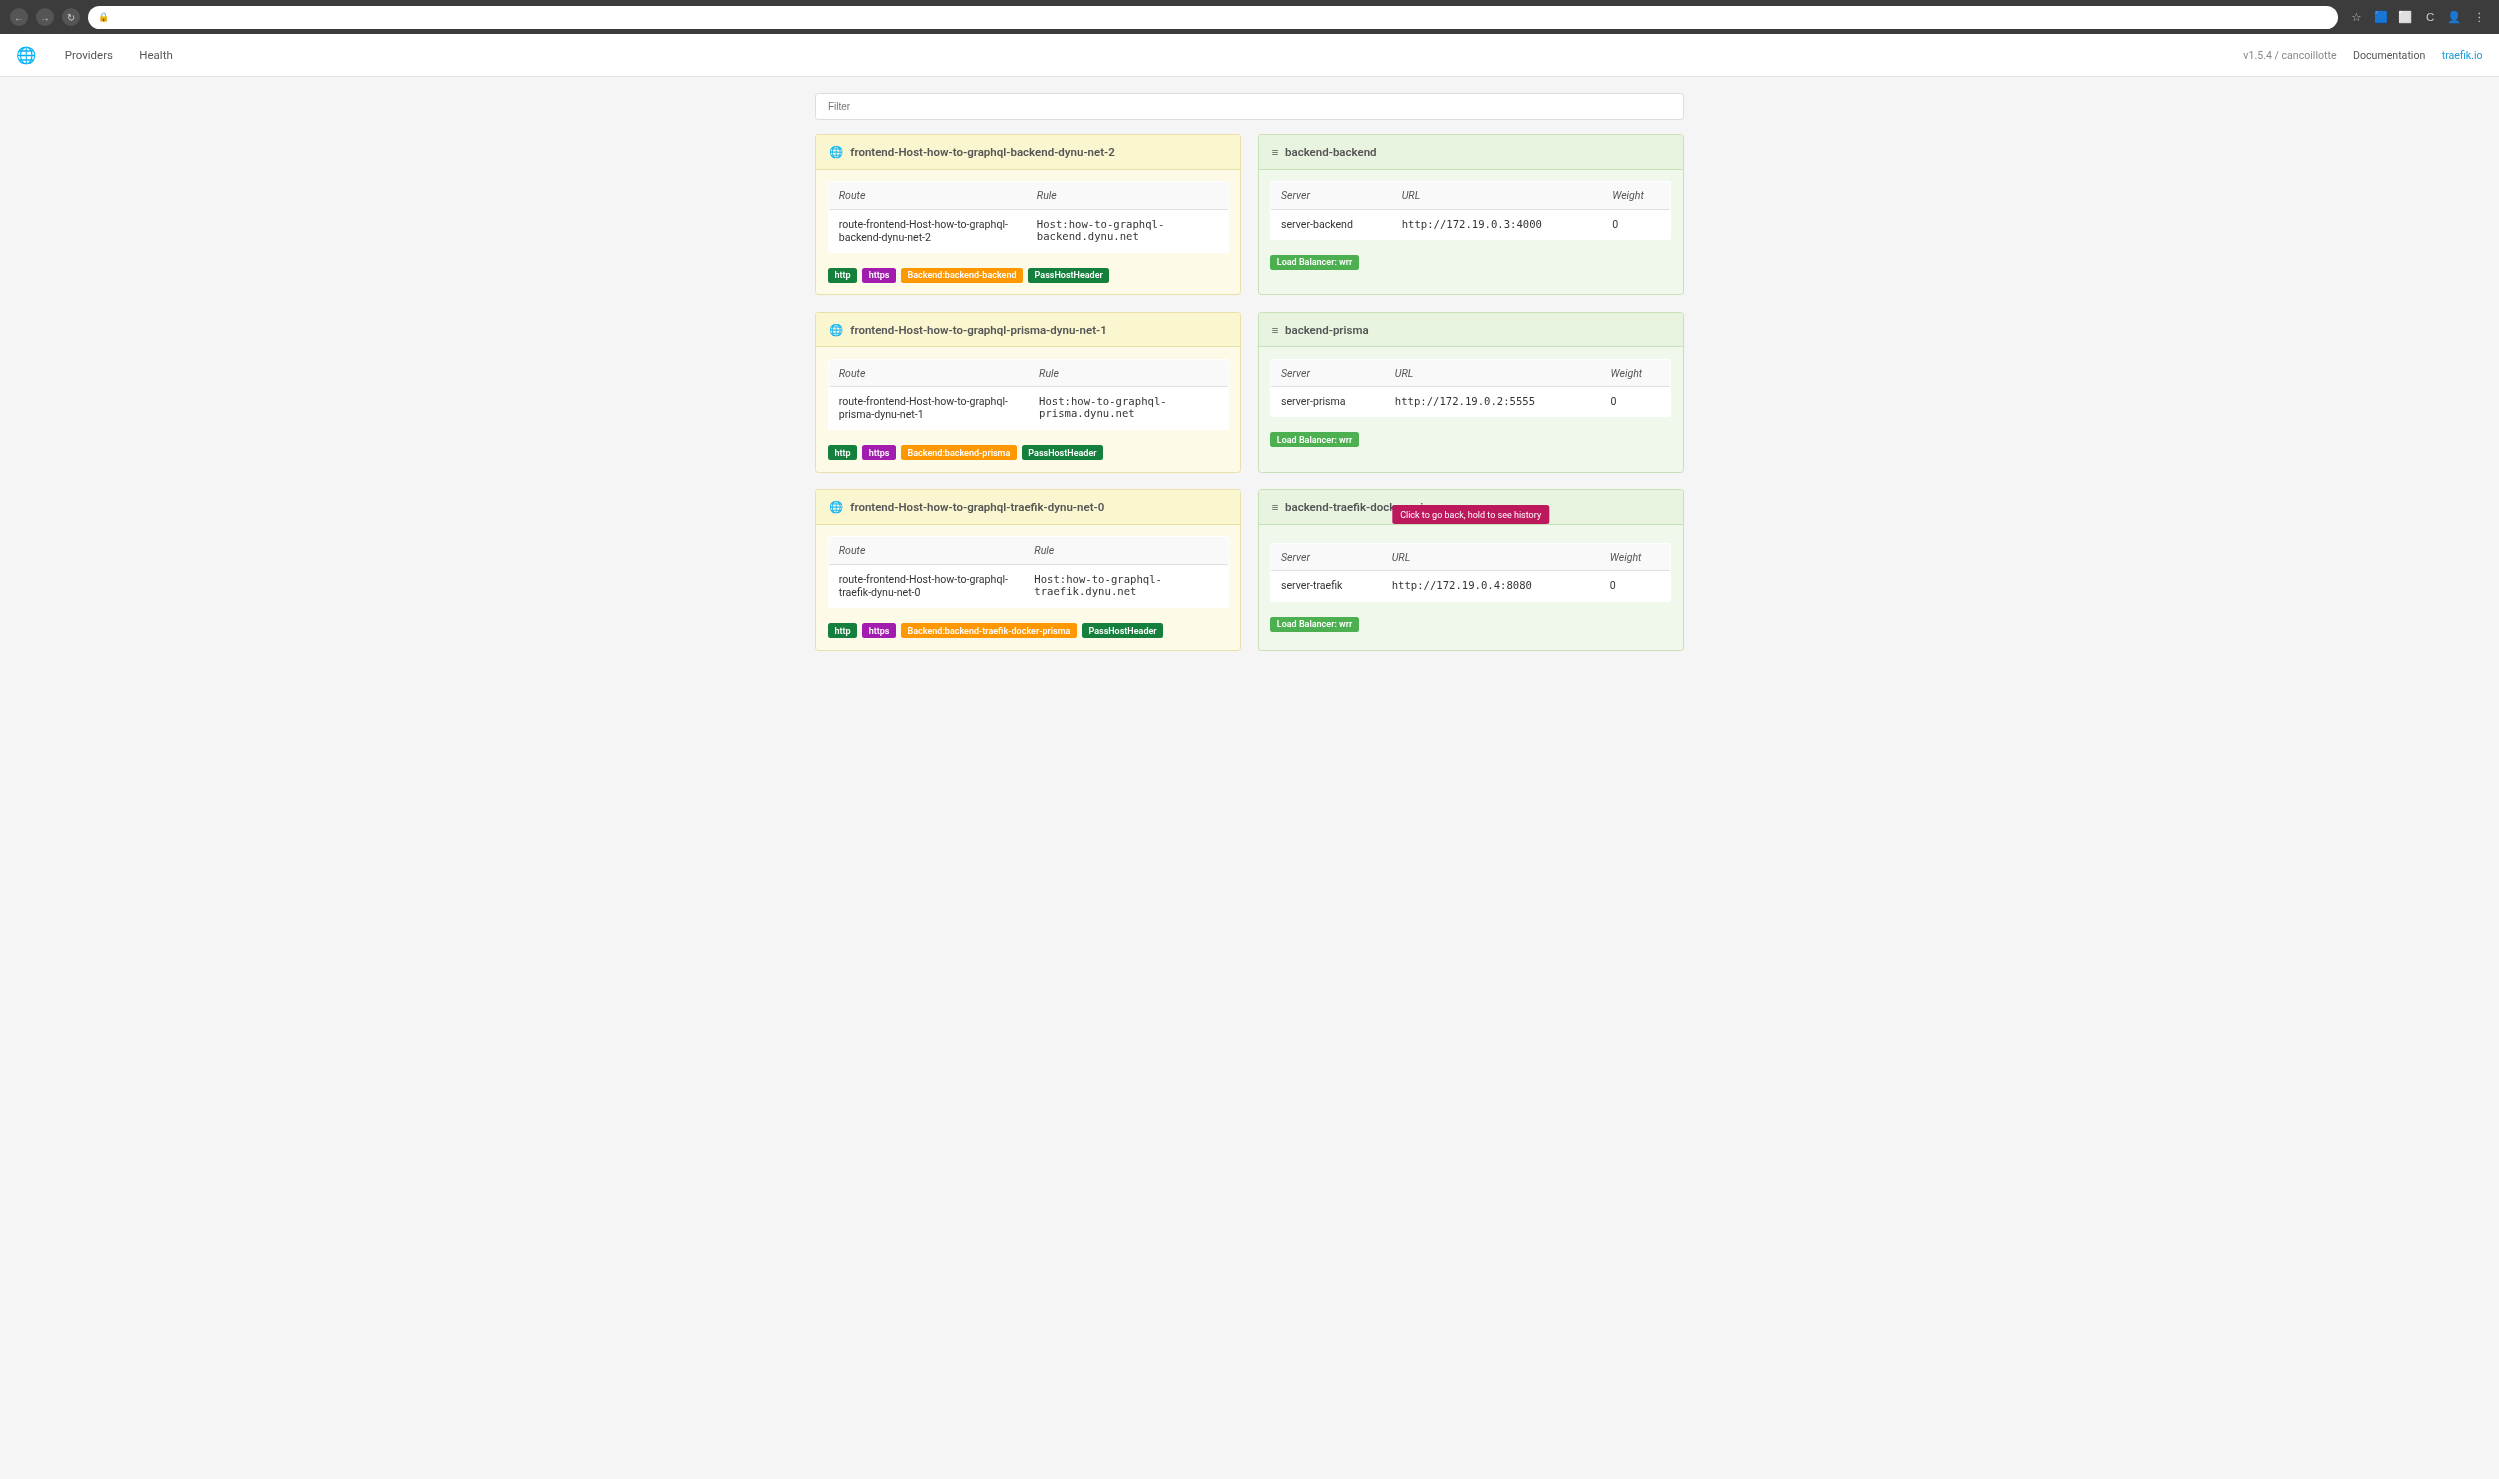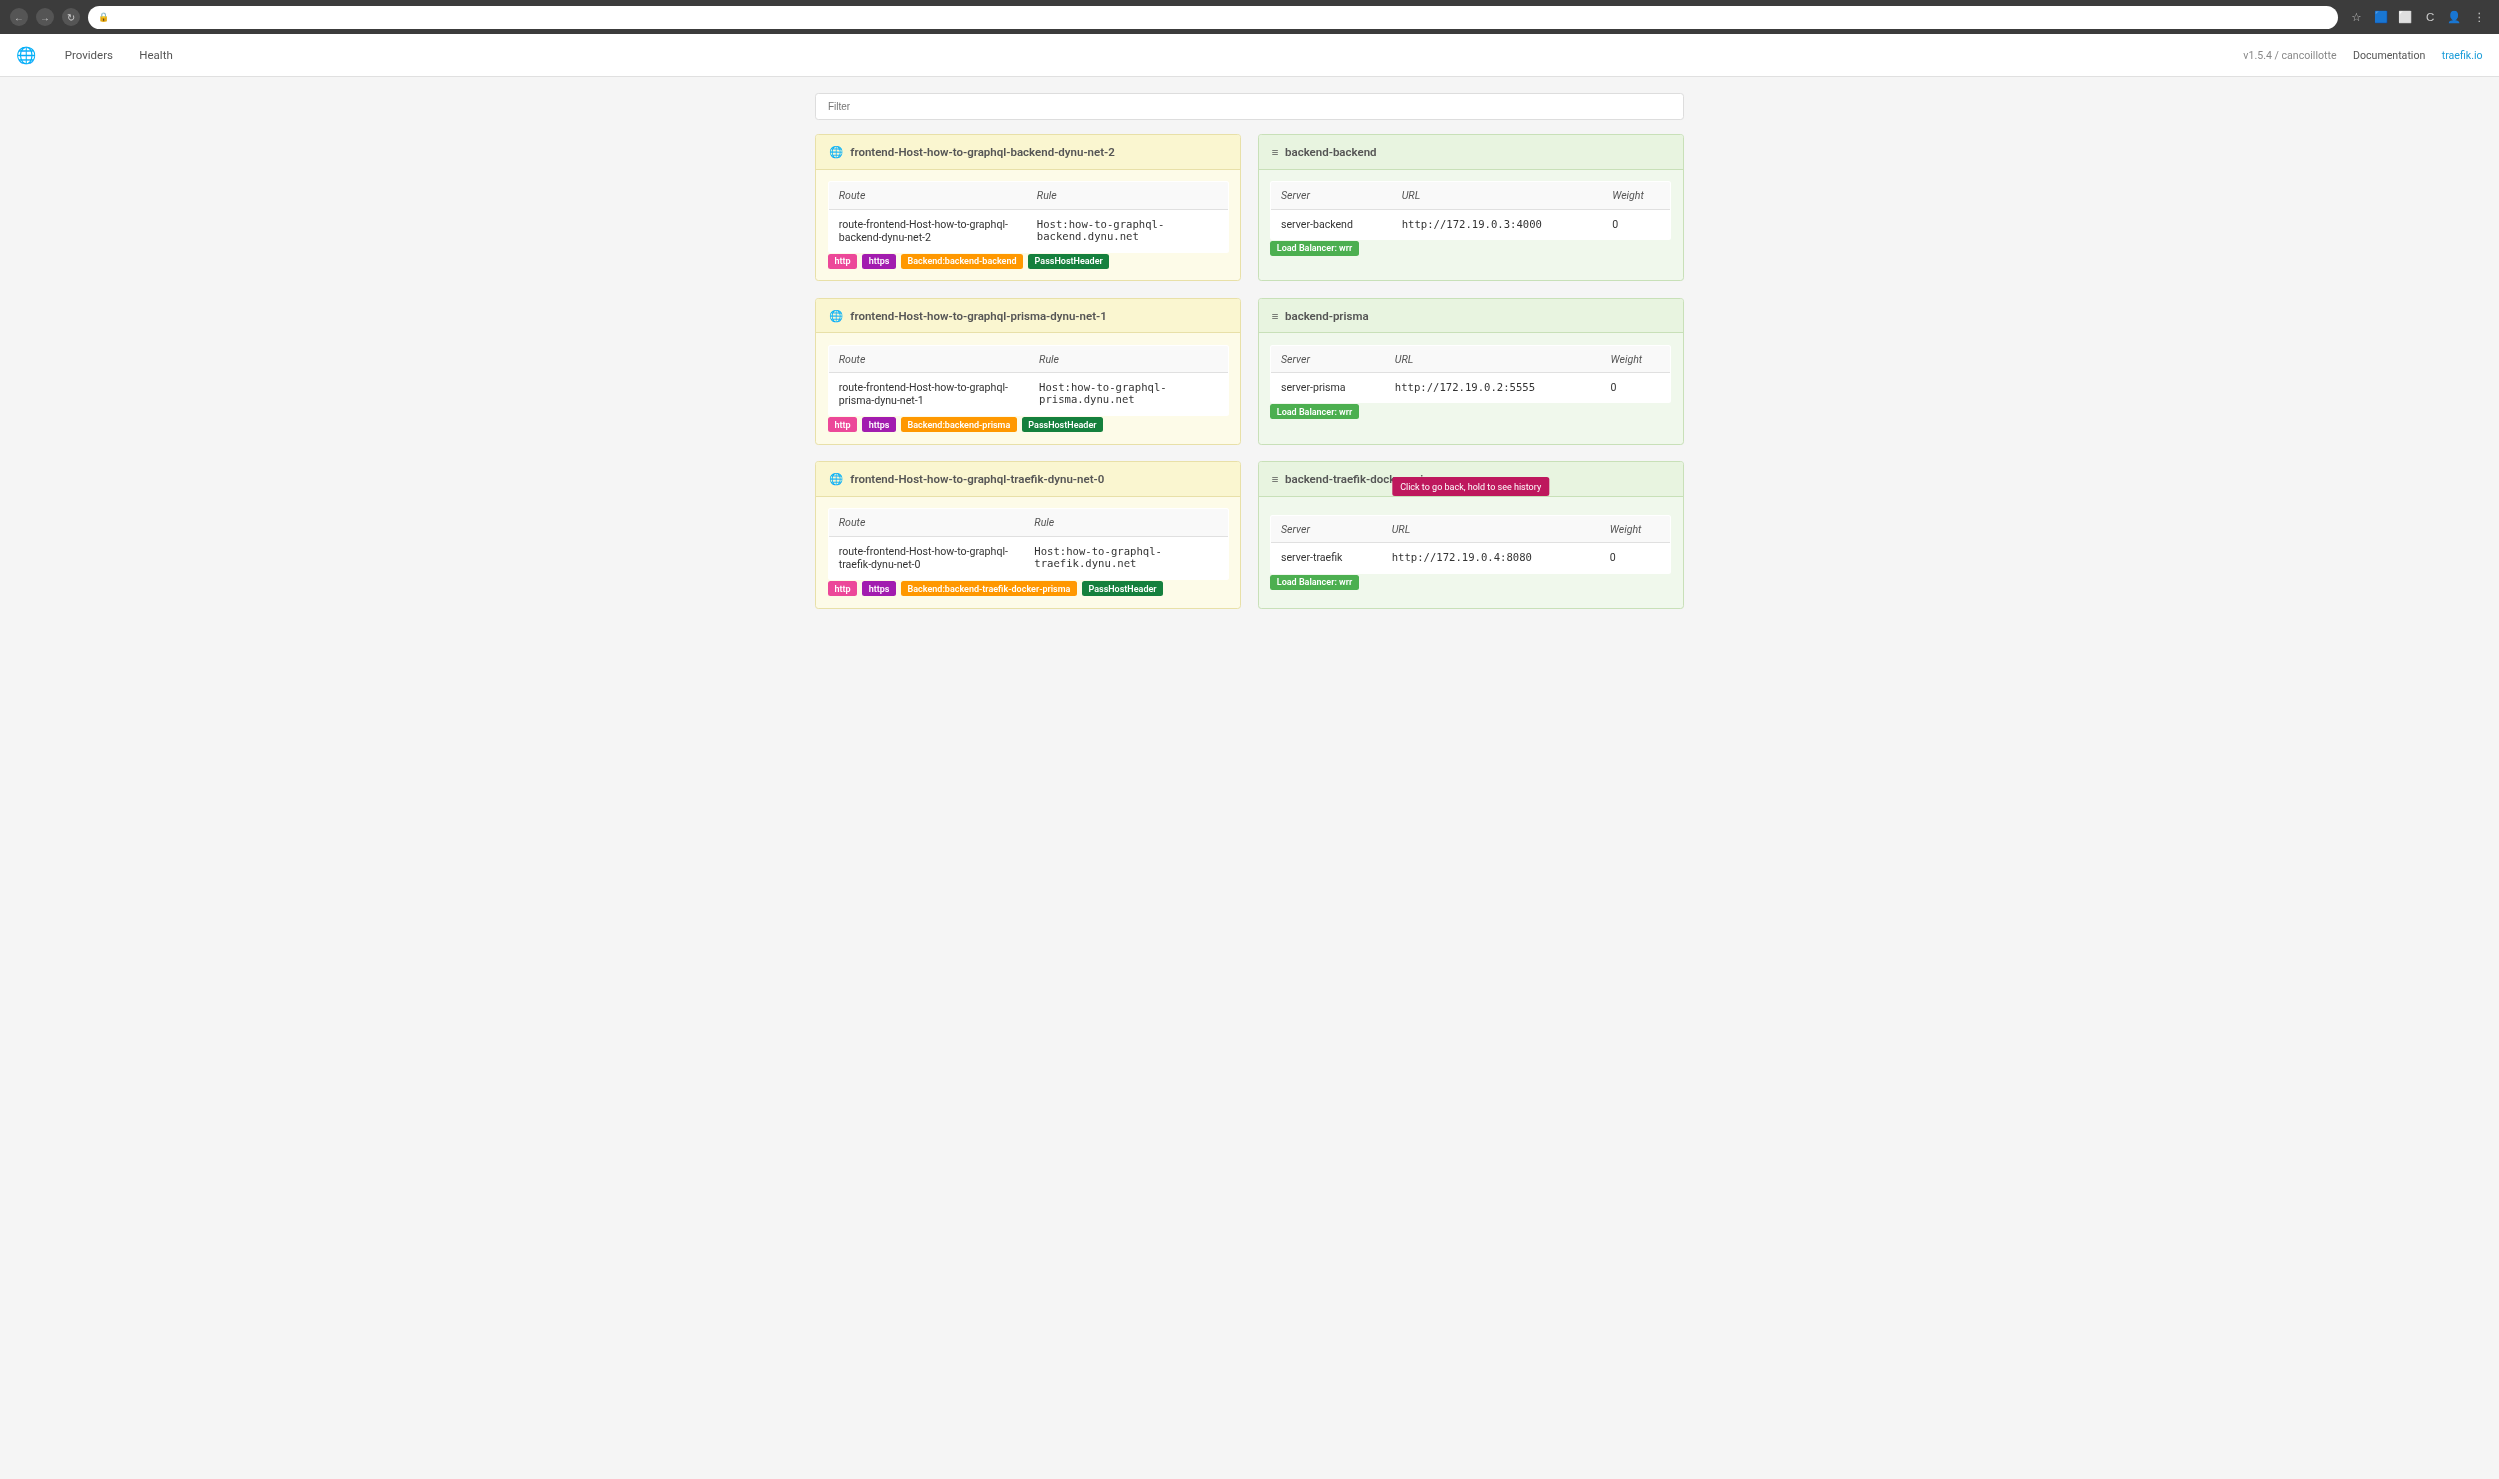--- a/index.html
+++ b/index.html
@@ -159,21 +159,21 @@
     .backend-panel-body { padding: 11.5px; }
 
     
     .data-table {
       width: 100%;
       border-collapse: collapse;
       background: #fff;
       border: 0.8px solid #e0e0e0;
       border-radius: 2.5px;
       overflow: hidden;
-      margin-bottom: 1px;
+      margin-bottom: 15px;
     }
     .data-table th {
       background: #f9f9f9;
       border-bottom: 0.8px solid #e0e0e0;
       padding: 6.6px 9.8px;
       text-align: left;
       font-style: italic;
       font-weight: normal;
       font-size: 10.6px;
       color: #555;
@@ -191,21 +191,21 @@
 
     
     .badges { display: flex; flex-wrap: wrap; gap: 4.9px; }
     .badge {
       padding: 2.5px 6.6px;
       border-radius: 2.5px;
       font-size: 9px;
       font-weight: 600;
       color: #fff;
     }
-    .badge-http { background: #ec4899; }
+    .badge-http { background: #15803d; }
     .badge-https { background: #a21caf; }
     .badge-backend { background: #FF9800; }
     .badge-passhost { background: #15803d; }
     .badge-lb { background: #4CAF50; font-size: 9px; }
     .tooltip-box {
       position: absolute;
       top: -31px;
       left: 50%;
       transform: translateX(-50%);
       background: #be185d;

